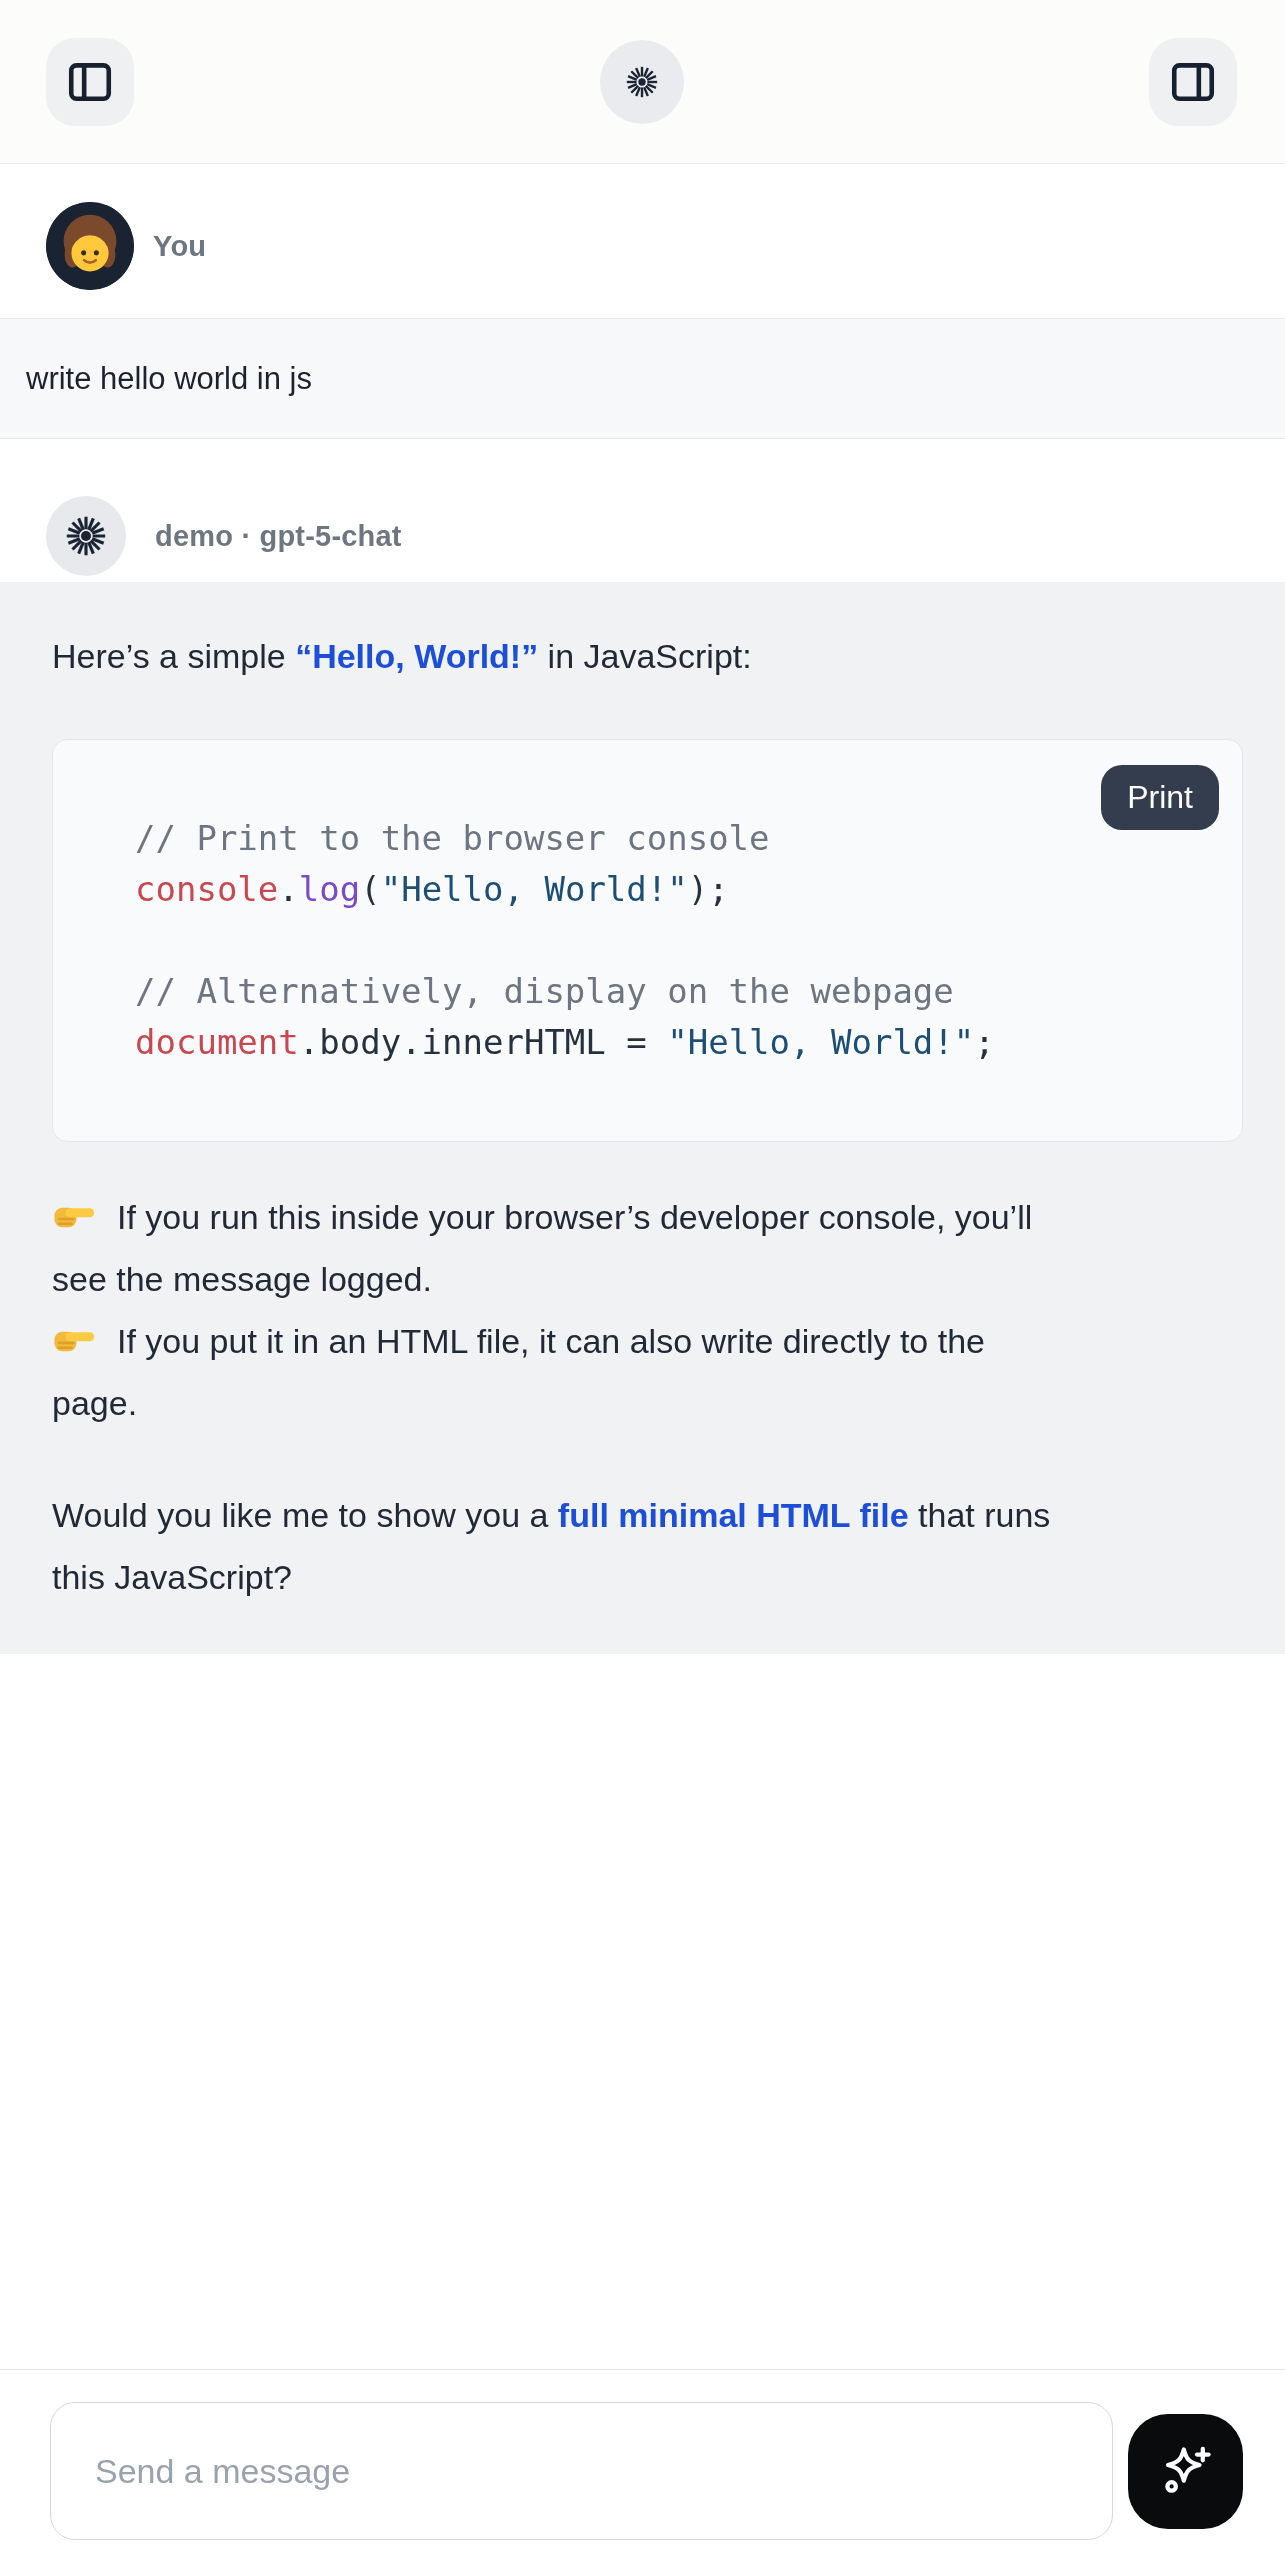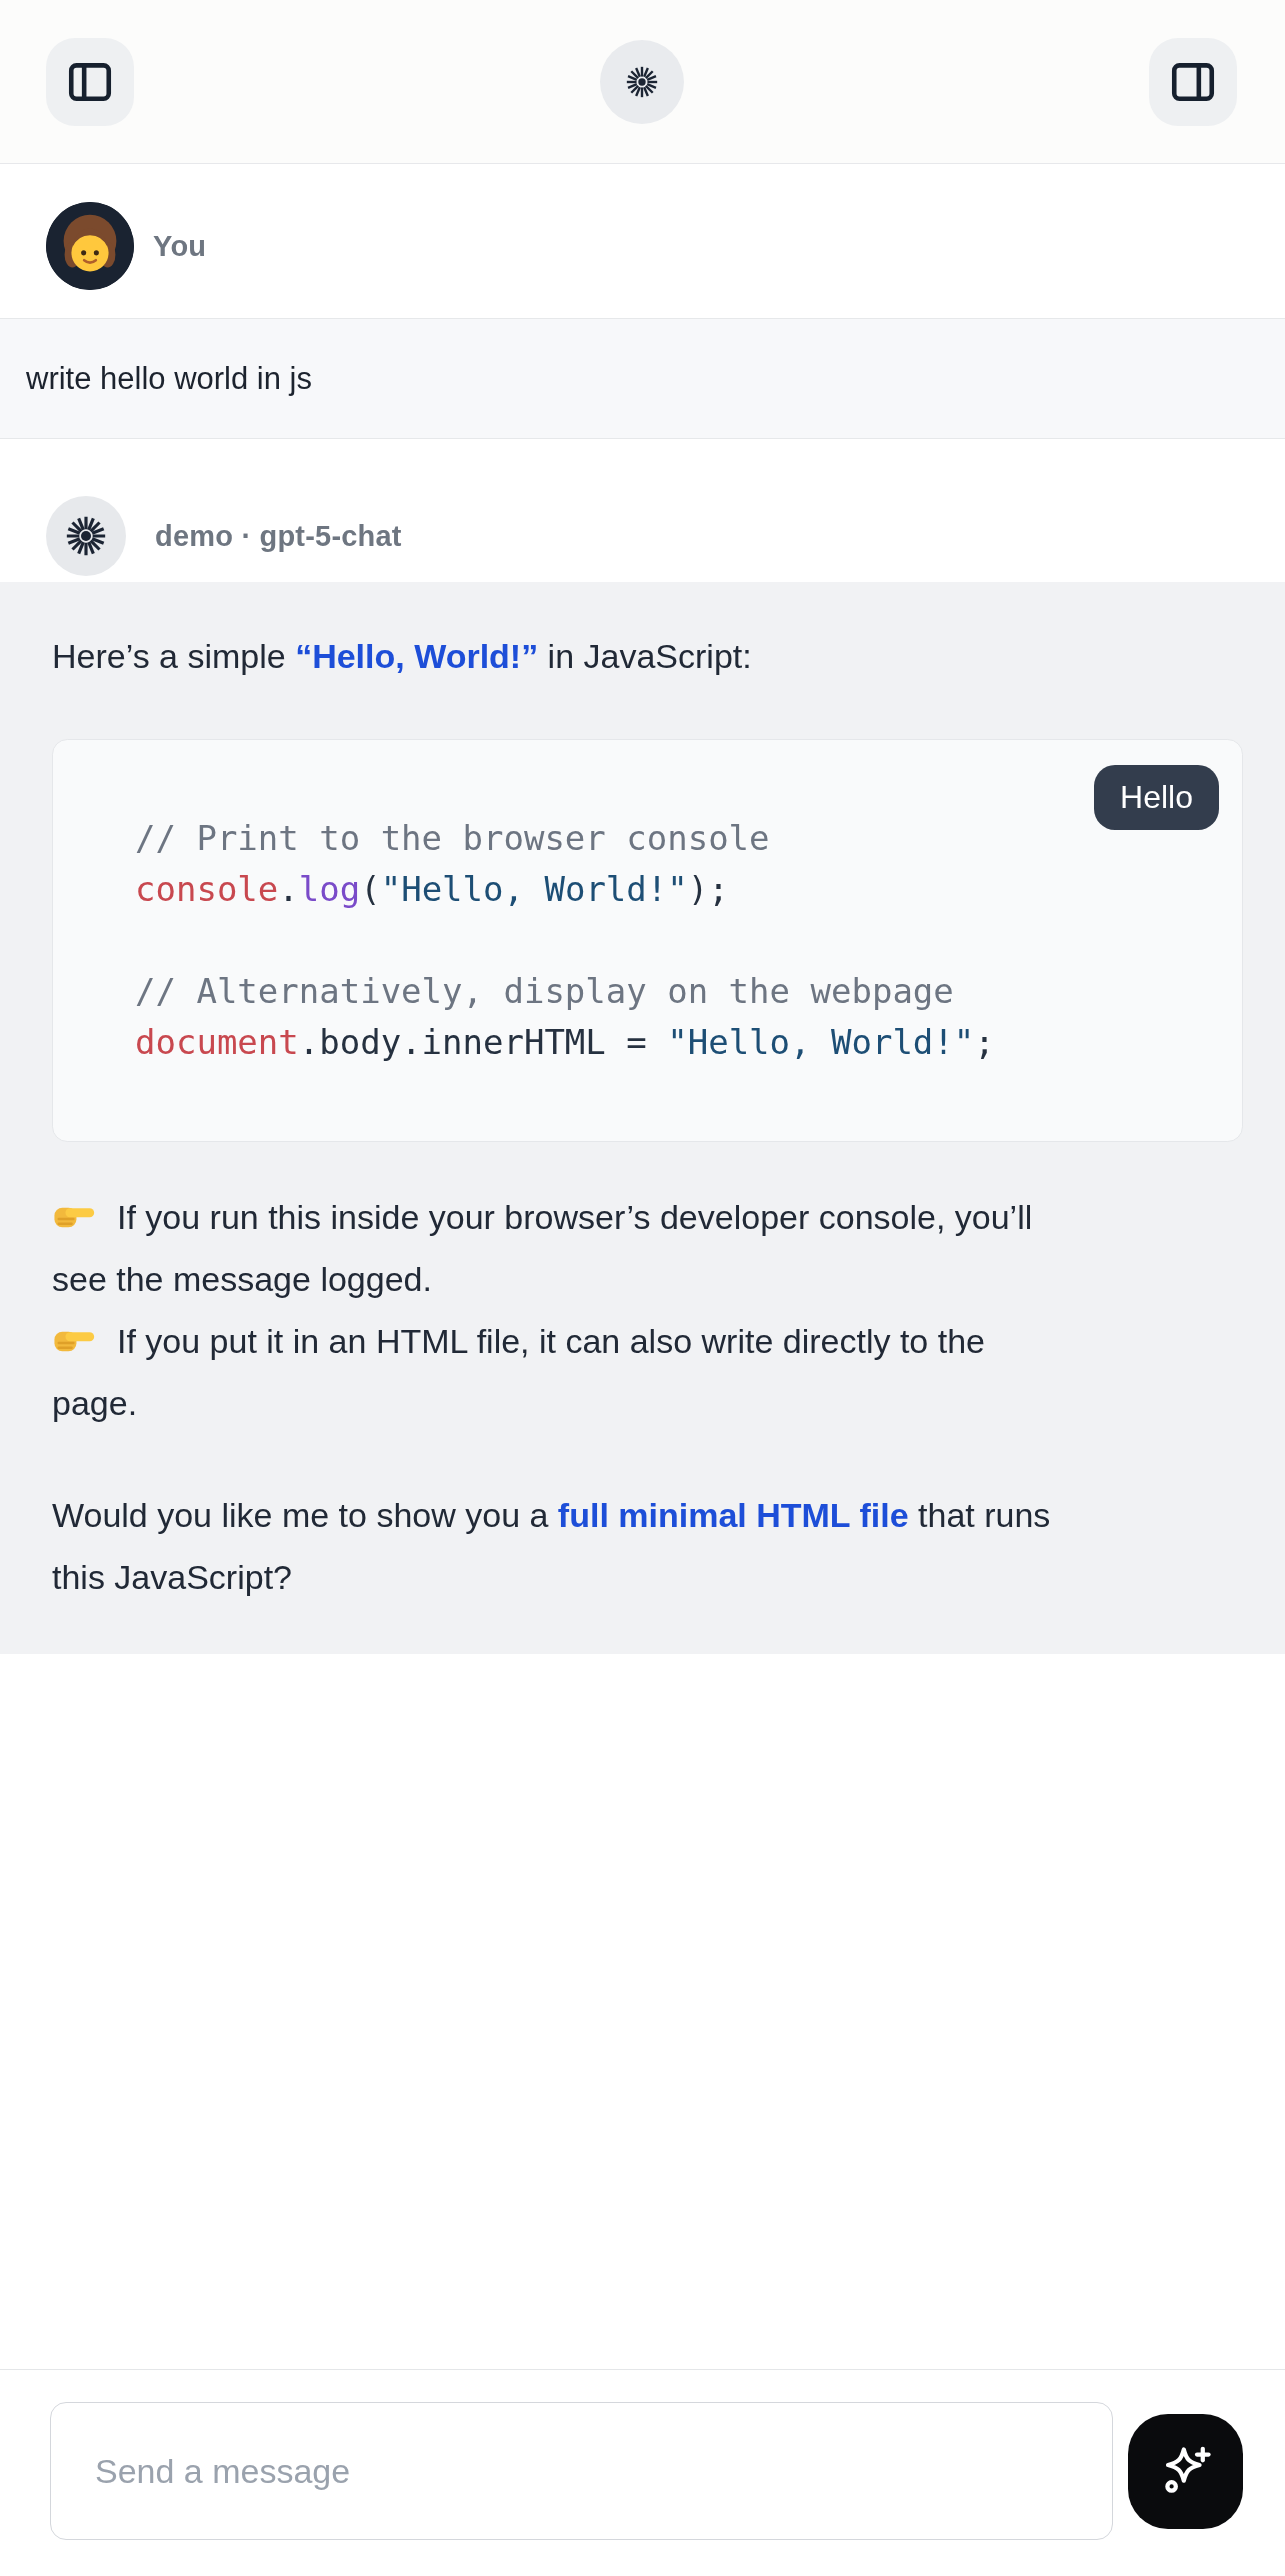--- a/index.html
+++ b/index.html
@@ -135,21 +135,21 @@
     background: #ffffff;
     border-top: 1.9px solid #e4e6e8;
     display: flex; align-items: center;
     padding: 0 42px 3.8px 50px;
     gap: 15.3px;
   }
   .msg-input {
     flex: 1;
     height: 138px;
     border: 1.9px solid #d4d7dc;
-    border-radius: 16px;
+    border-radius: 25px;
     background: #ffffff;
     font-family: "Liberation Sans", sans-serif;
     font-size: 34px;
     color: #1c232e;
     padding: 0 38px 0 44px;
     outline: none;
   }
   .msg-input::placeholder { color: #9aa2ad; }
   .send-btn {
     width: 115px; height: 115px;
@@ -251,21 +251,21 @@
         <circle cx="24" cy="24" r="3" fill="#1b2433"></circle>
       </svg>
     </div>
     <span class="author-name">demo · gpt-5-chat</span>
   </div>
 
   <section class="assistant-block">
     <p class="intro"><span>Here’s a simple </span><strong>“Hello, World!”</strong><span> in JavaScript:</span></p>
 
     <div class="codeblock">
-      <button class="copy-btn">Hello</button>
+      <button class="copy-btn">Print</button>
       <div class="code"><div class="code-line"><span class="tok-comment">// Print to the browser console</span></div><div class="code-line"><span class="tok-name">console</span><span class="tok-plain">.</span><span class="tok-func">log</span><span class="tok-plain">(</span><span class="tok-string">"Hello, World!"</span><span class="tok-plain">);</span></div><div class="code-line">&nbsp;</div><div class="code-line"><span class="tok-comment">// Alternatively, display on the webpage</span></div><div class="code-line"><span class="tok-name">document</span><span class="tok-plain">.body.innerHTML = </span><span class="tok-string">"Hello, World!"</span><span class="tok-plain">;</span></div></div>
     </div>
 
     <div class="paragraphs">
         <div class="para">
   <svg class="hand-icon" width="44" height="44" viewBox="0 0 36 36" aria-hidden="true">
     <rect x="2" y="12" width="18" height="16" rx="6.5" fill="#f2b93c"></rect>
     <rect x="11" y="12.5" width="23.5" height="7.4" rx="3.7" fill="#fccb44"></rect>
     <rect x="4.5" y="20.2" width="14" height="2" rx="1" fill="#dfa028"></rect>
     <rect x="4.5" y="24.2" width="12.5" height="2" rx="1" fill="#dfa028"></rect>

